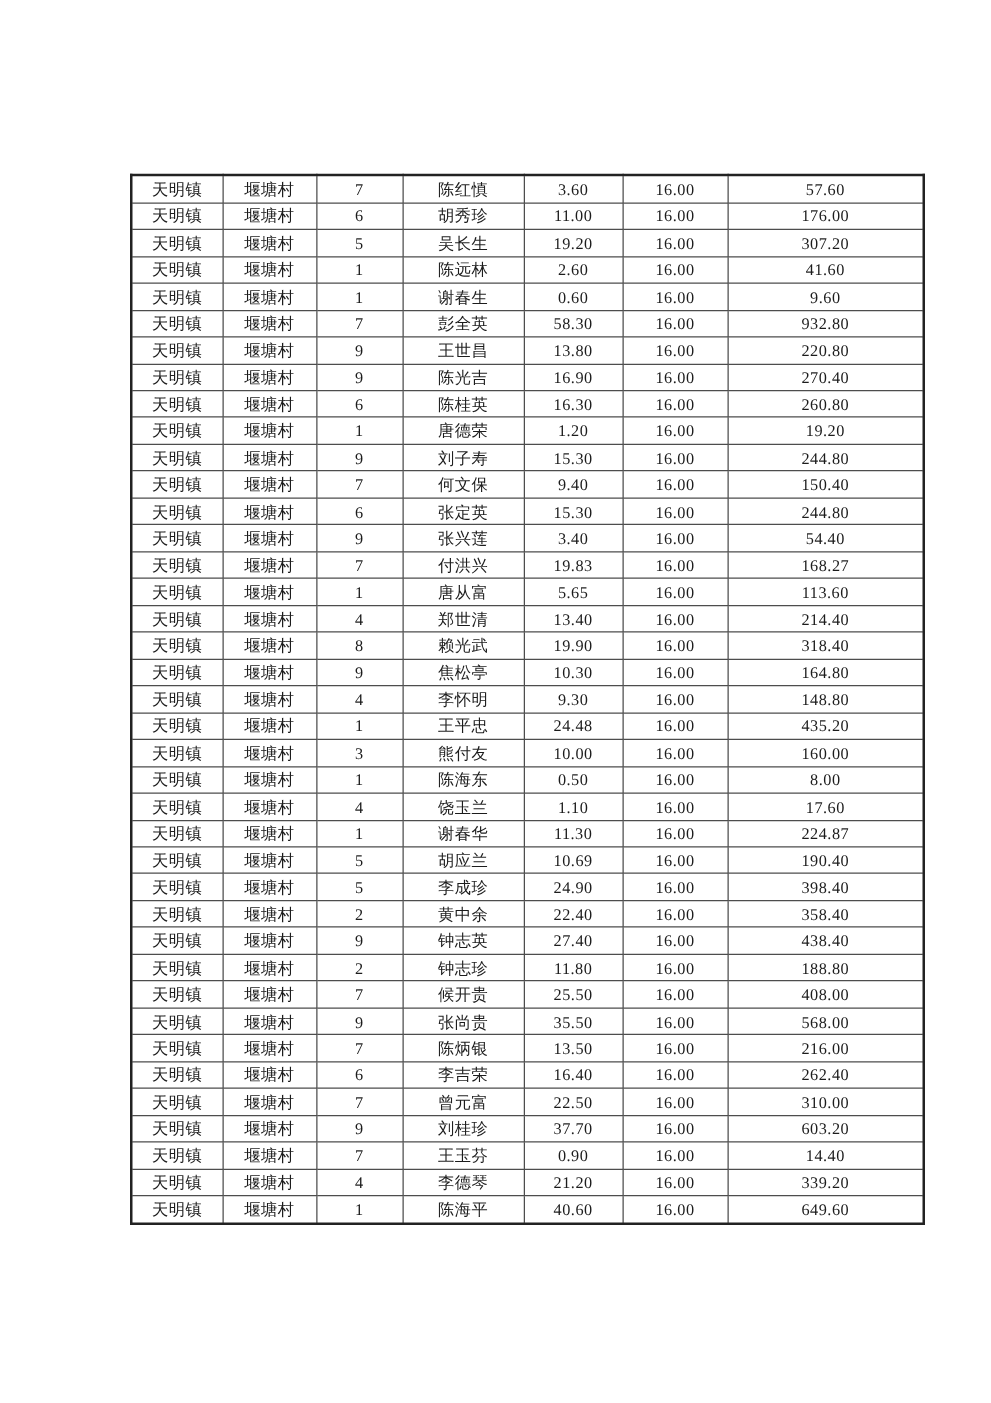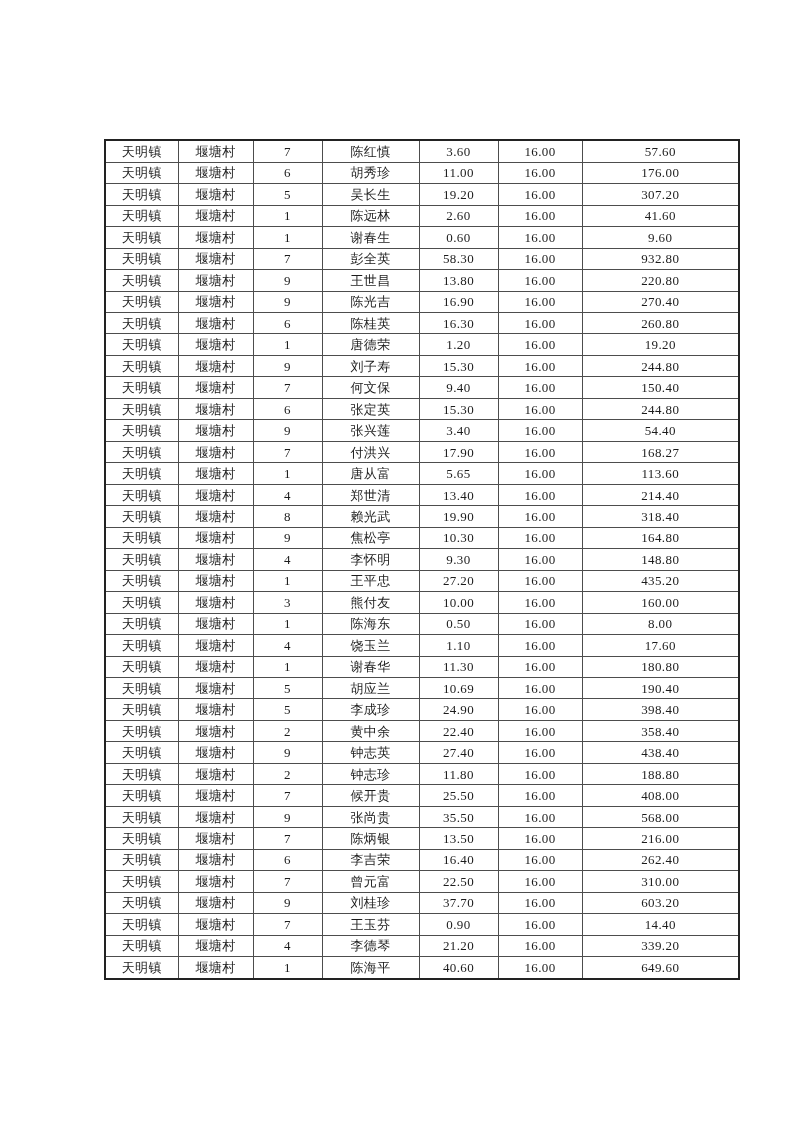--- a/index.html
+++ b/index.html
@@ -192,21 +192,21 @@
     <td>3.40</td>
     <td>16.00</td>
     <td>54.40</td>
   </tr>
 
   <tr>
     <td>天明镇</td>
     <td>堰塘村</td>
     <td>7</td>
     <td>付洪兴</td>
-    <td>17.90</td>
+    <td>19.83</td>
     <td>16.00</td>
     <td>168.27</td>
   </tr>
 
   <tr>
     <td>天明镇</td>
     <td>堰塘村</td>
     <td>1</td>
     <td>唐从富</td>
     <td>5.65</td>
@@ -252,21 +252,21 @@
     <td>9.30</td>
     <td>16.00</td>
     <td>148.80</td>
   </tr>
 
   <tr>
     <td>天明镇</td>
     <td>堰塘村</td>
     <td>1</td>
     <td>王平忠</td>
-    <td>27.20</td>
+    <td>24.48</td>
     <td>16.00</td>
     <td>435.20</td>
   </tr>
 
   <tr>
     <td>天明镇</td>
     <td>堰塘村</td>
     <td>3</td>
     <td>熊付友</td>
     <td>10.00</td>
@@ -294,21 +294,21 @@
     <td>17.60</td>
   </tr>
 
   <tr>
     <td>天明镇</td>
     <td>堰塘村</td>
     <td>1</td>
     <td>谢春华</td>
     <td>11.30</td>
     <td>16.00</td>
-    <td>180.80</td>
+    <td>224.87</td>
   </tr>
 
   <tr>
     <td>天明镇</td>
     <td>堰塘村</td>
     <td>5</td>
     <td>胡应兰</td>
     <td>10.69</td>
     <td>16.00</td>
     <td>190.40</td>

